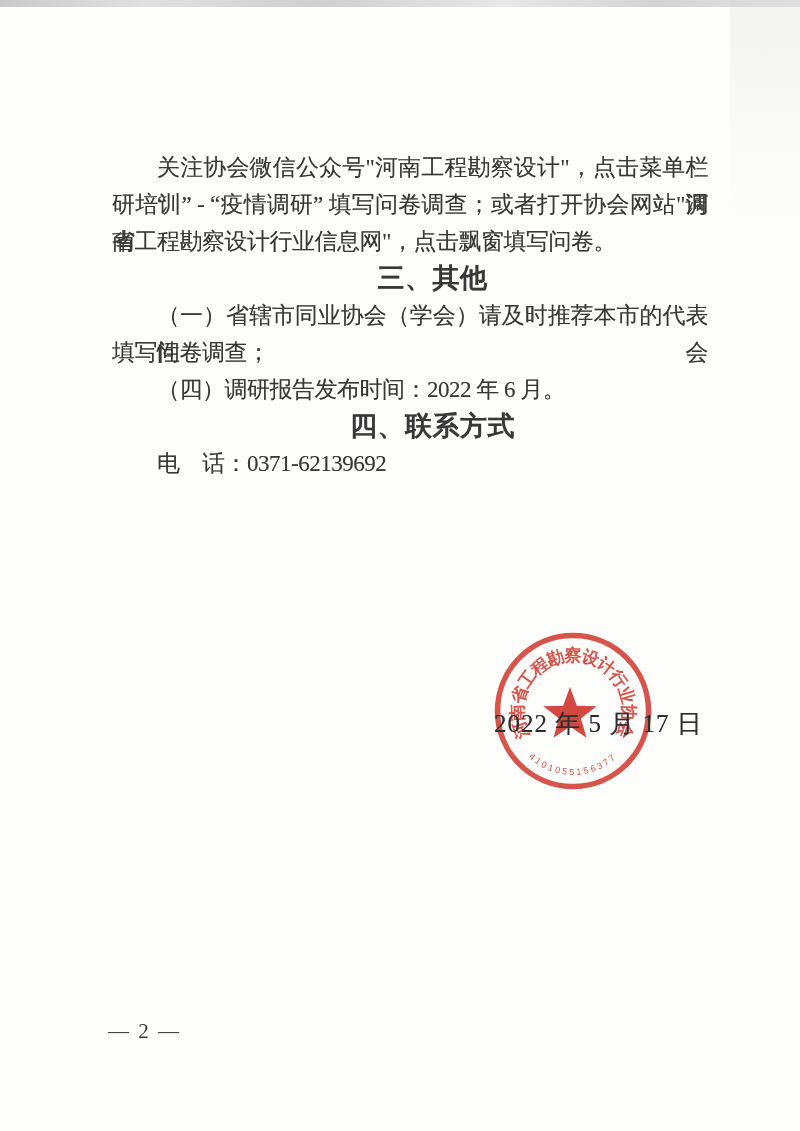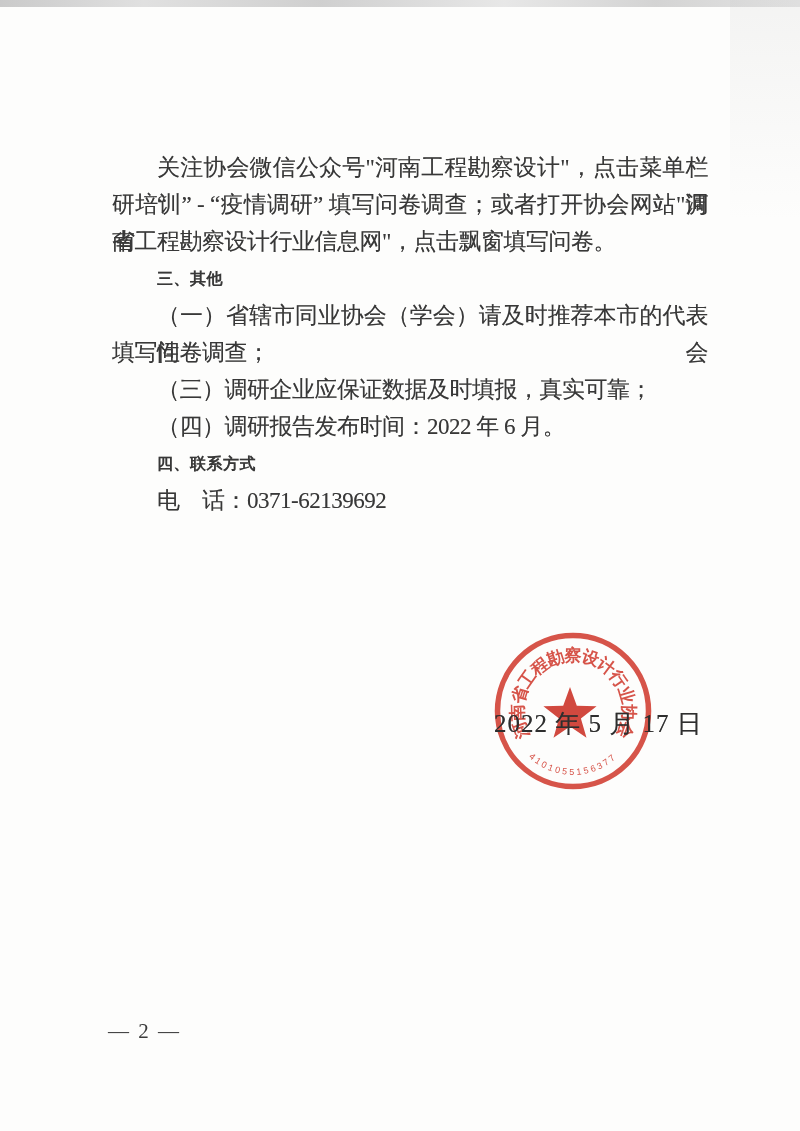--- a/index.html
+++ b/index.html
@@ -32,21 +32,22 @@
   .line{height:37px;white-space:nowrap;overflow:visible;}
   .line.fill{
     white-space:normal;
     text-align:justify;
     text-align-last:justify;
   }
   .line.indent{padding-left:45px;}
   .line.heading{
     font-family:"Liberation Sans","DejaVu Sans",sans-serif;
     font-weight:700;letter-spacing:0.5px;
-    font-size:16px;
+    font-size:27px;
+    text-align:center;
   }
   .seal{
     position:absolute;left:490px;top:628px;width:166px;height:166px;
     mix-blend-mode:multiply;
     opacity:.92;
   }
   .issue-date{
     position:absolute;left:494px;top:707px;
     font-size:25px;letter-spacing:1px;
     color:#2e2e2e;white-space:nowrap;
@@ -66,21 +67,20 @@
   <div class="scan-band"></div>
   <div class="scan-wash"></div>
 
   <div class="body-text">
     <div class="line indent fill">关注协会微信公众号"河南工程勘察设计"，点击菜单栏 “调</div>
     <div class="line fill">研培训” - “疫情调研” 填写问卷调查；或者打开协会网站"河南</div>
     <div class="line">省工程勘察设计行业信息网"，点击飘窗填写问卷。</div>
     <div class="line indent heading">三、其他</div>
     <div class="line indent fill">（一）省辖市同业协会（学会）请及时推荐本市的代表性会</div>
     <div class="line">填写问卷调查；</div>
-    <div class="line indent">（三）调研企业应保证数据及时填报，真实可靠；</div>
     <div class="line indent">（四）调研报告发布时间：2022 年 6 月。</div>
     <div class="line indent heading">四、联系方式</div>
     <div class="line indent">电　话：0371-62139692</div>
   </div>
 
   <div class="seal">
     <svg width="166" height="166" viewBox="0 0 166 166">
 
       <circle cx="83" cy="83" r="75.5" fill="none" stroke="#d5453a" stroke-width="5.5"></circle>
 

